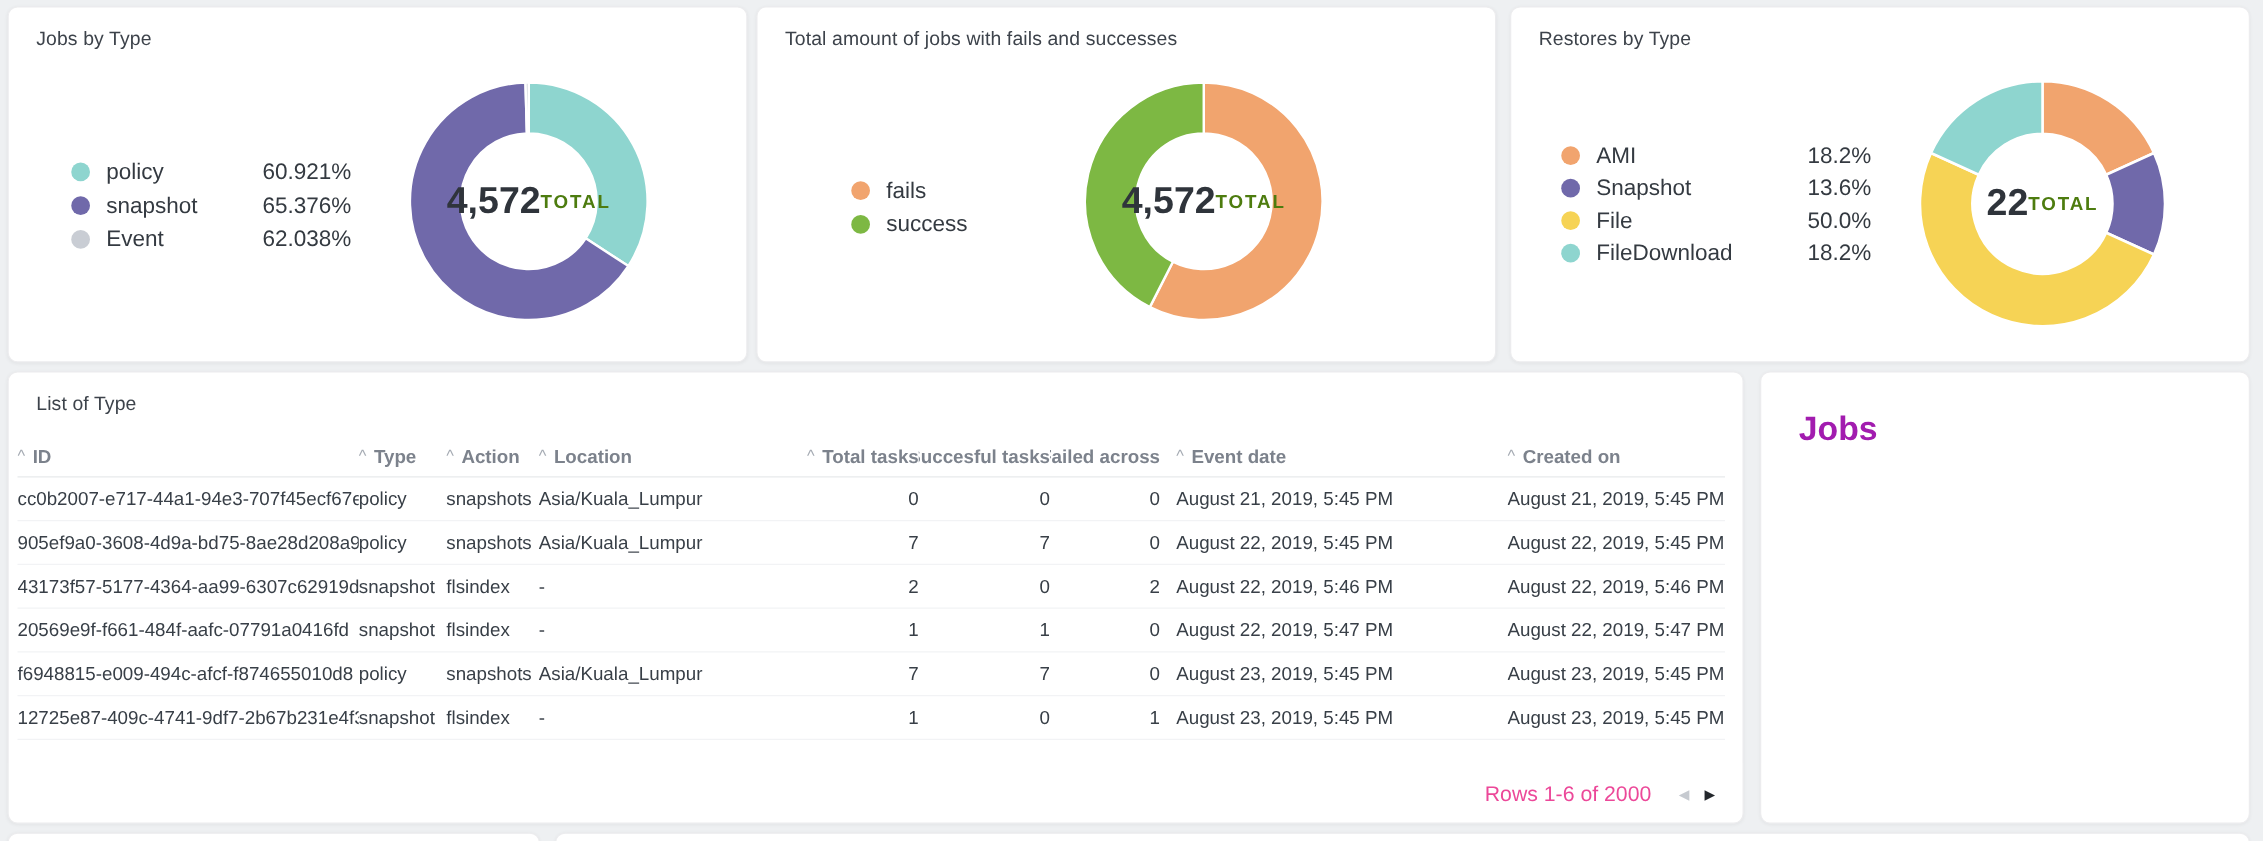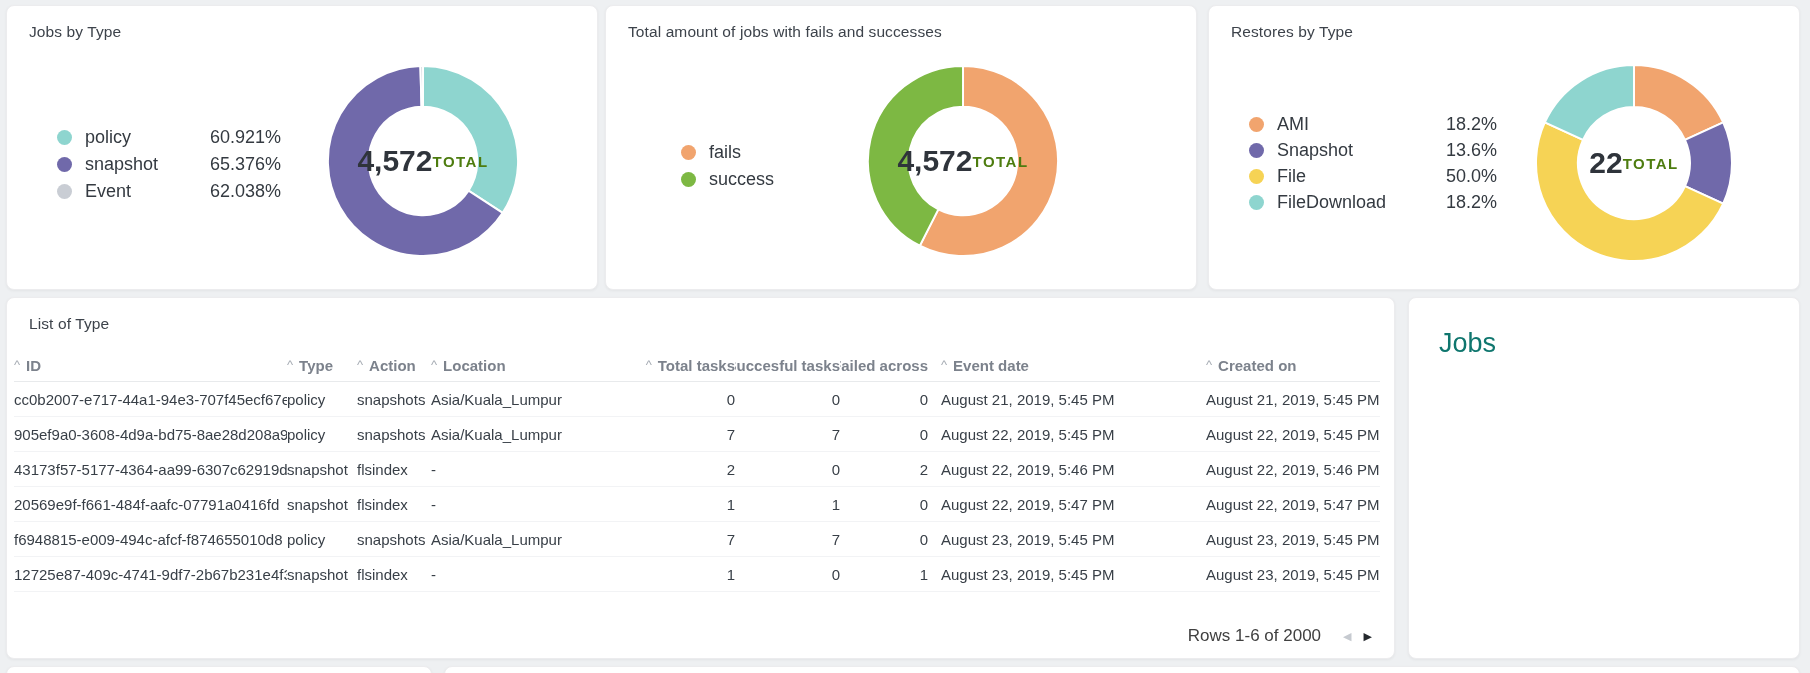--- a/index.html
+++ b/index.html
@@ -61,27 +61,27 @@
   .th .sort { font-size:13px; color:#a6acb4; margin-right:6px; font-weight:400; transform:translateY(-1px); }
   .th.right { justify-content:flex-end; }
   .td { font-size:15px; color:#383f47; white-space:nowrap; overflow:hidden; }
   .td.right { text-align:right; }
   .c7 { padding-left:13px; }
 
   .pagination {
     position:absolute; right:16px; bottom:12px;
     display:flex; align-items:center;
   }
-  .pagination .pg-label { font-size:17px; color:#404040; margin-right:16px; }
+  .pagination .pg-label { font-size:17px; color:#ec4899; margin-right:16px; }
   .pg { background:none; border:none; font-size:11px; padding:0 6px; line-height:20px; cursor:pointer; }
   .pg.prev { color:#c6cad0; }
   .pg.next { color:#24282d; }
 
   
-  .info-title { position:absolute; left:30px; top:30px; font-size:27px; font-weight:normal; color:#0f766e; }
+  .info-title { position:absolute; left:30px; top:30px; font-size:27px; font-weight:bold; color:#a21caf; }
   .info-desc  { position:absolute; left:30px; top:76px; width:345px; font-size:19px; line-height:35px; color:#3e454d; }
 </style>
 </head>
 <body>
 
 <div class="page">
 
   <section class="panel panel--p1">
     <h2 class="panel-title">Jobs by Type</h2>
     <div class="legend">

